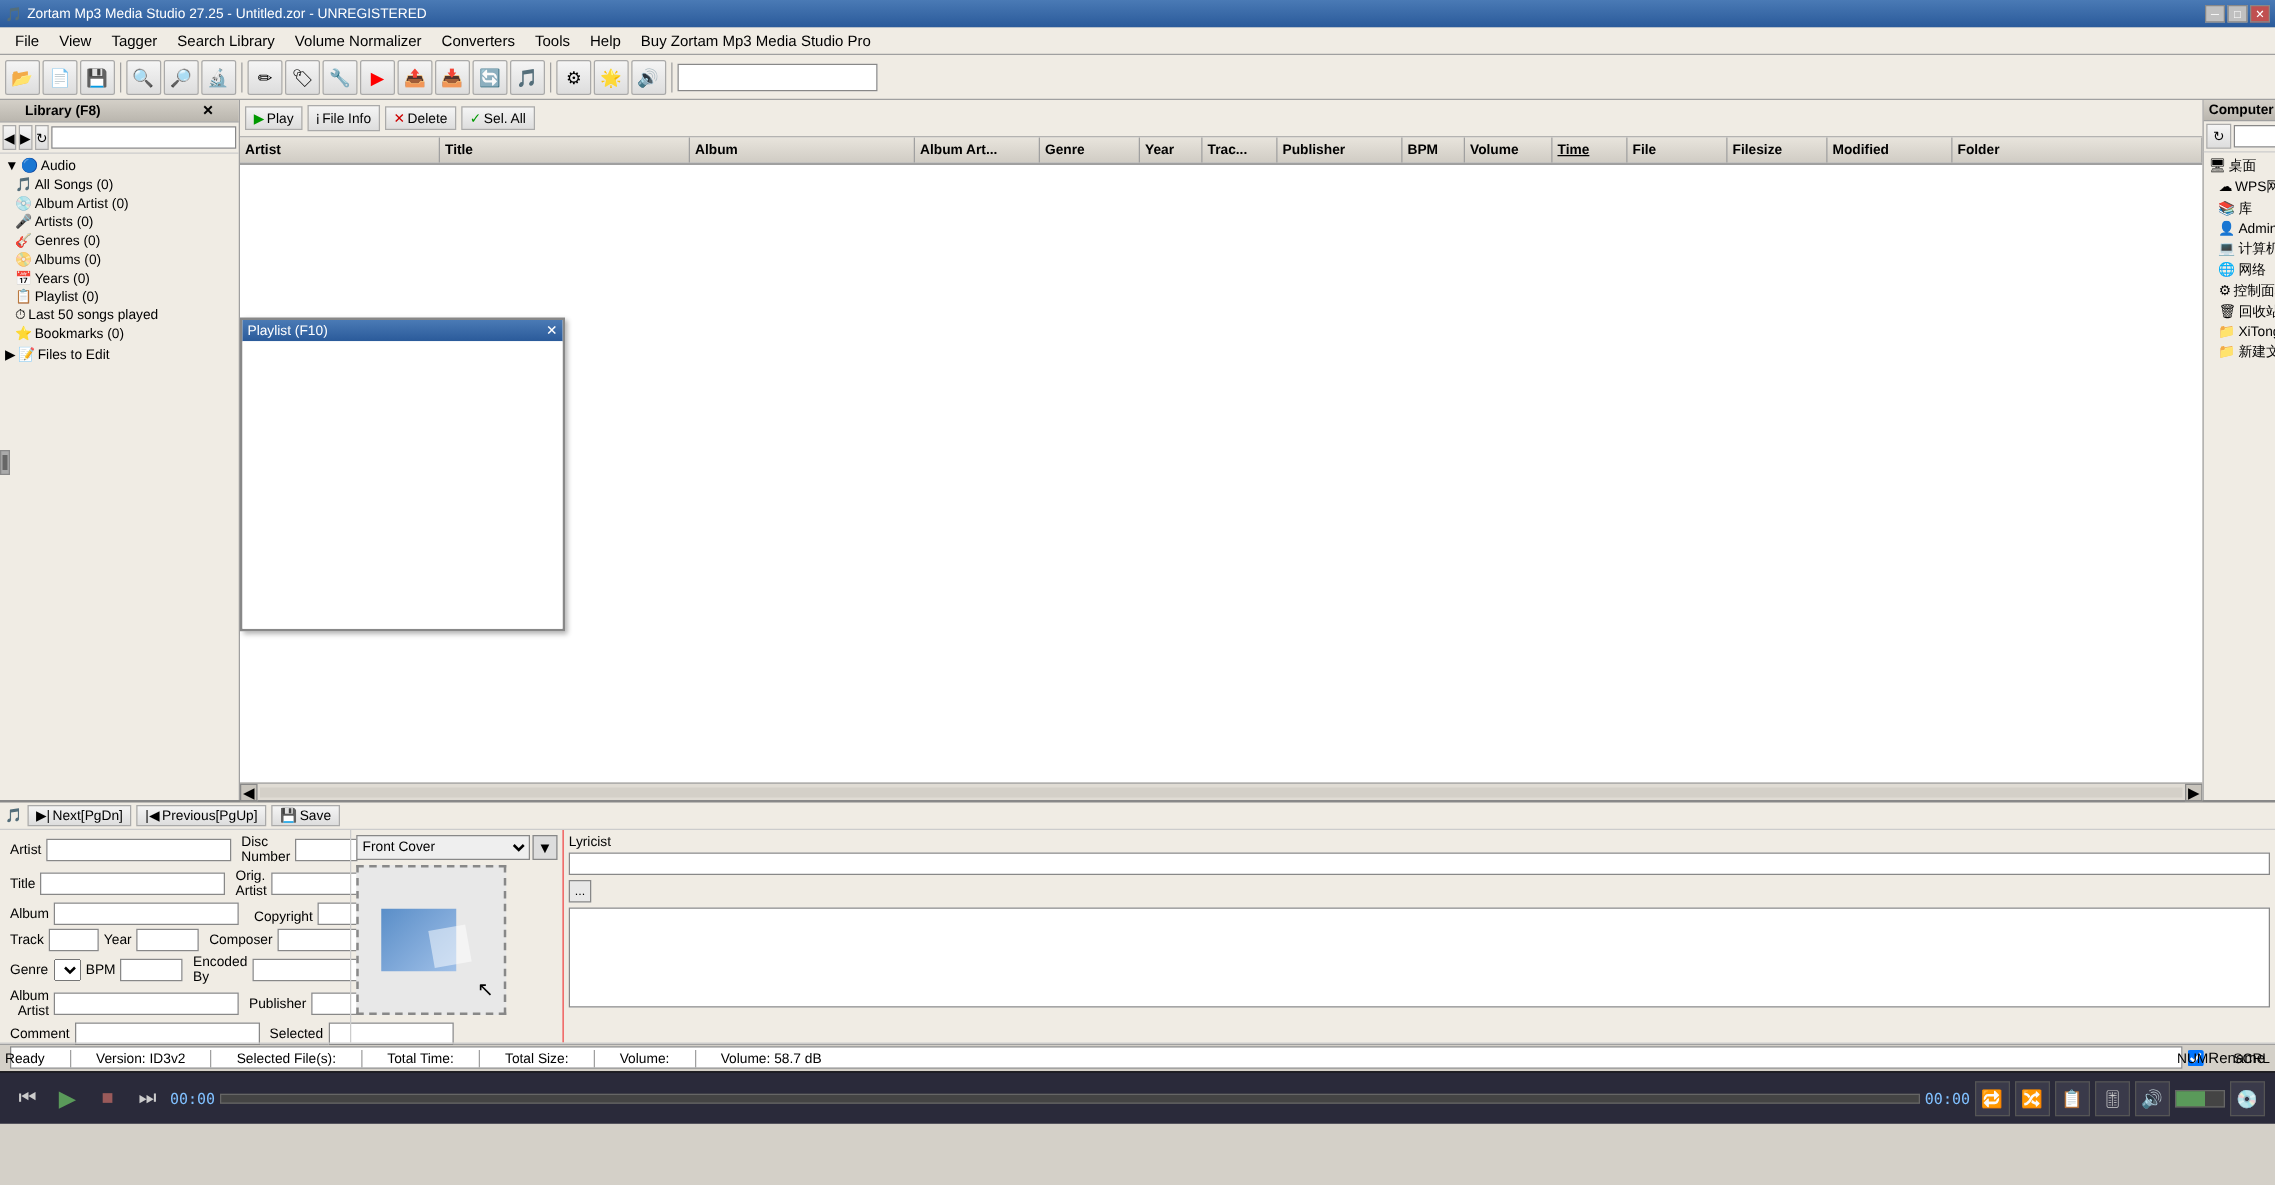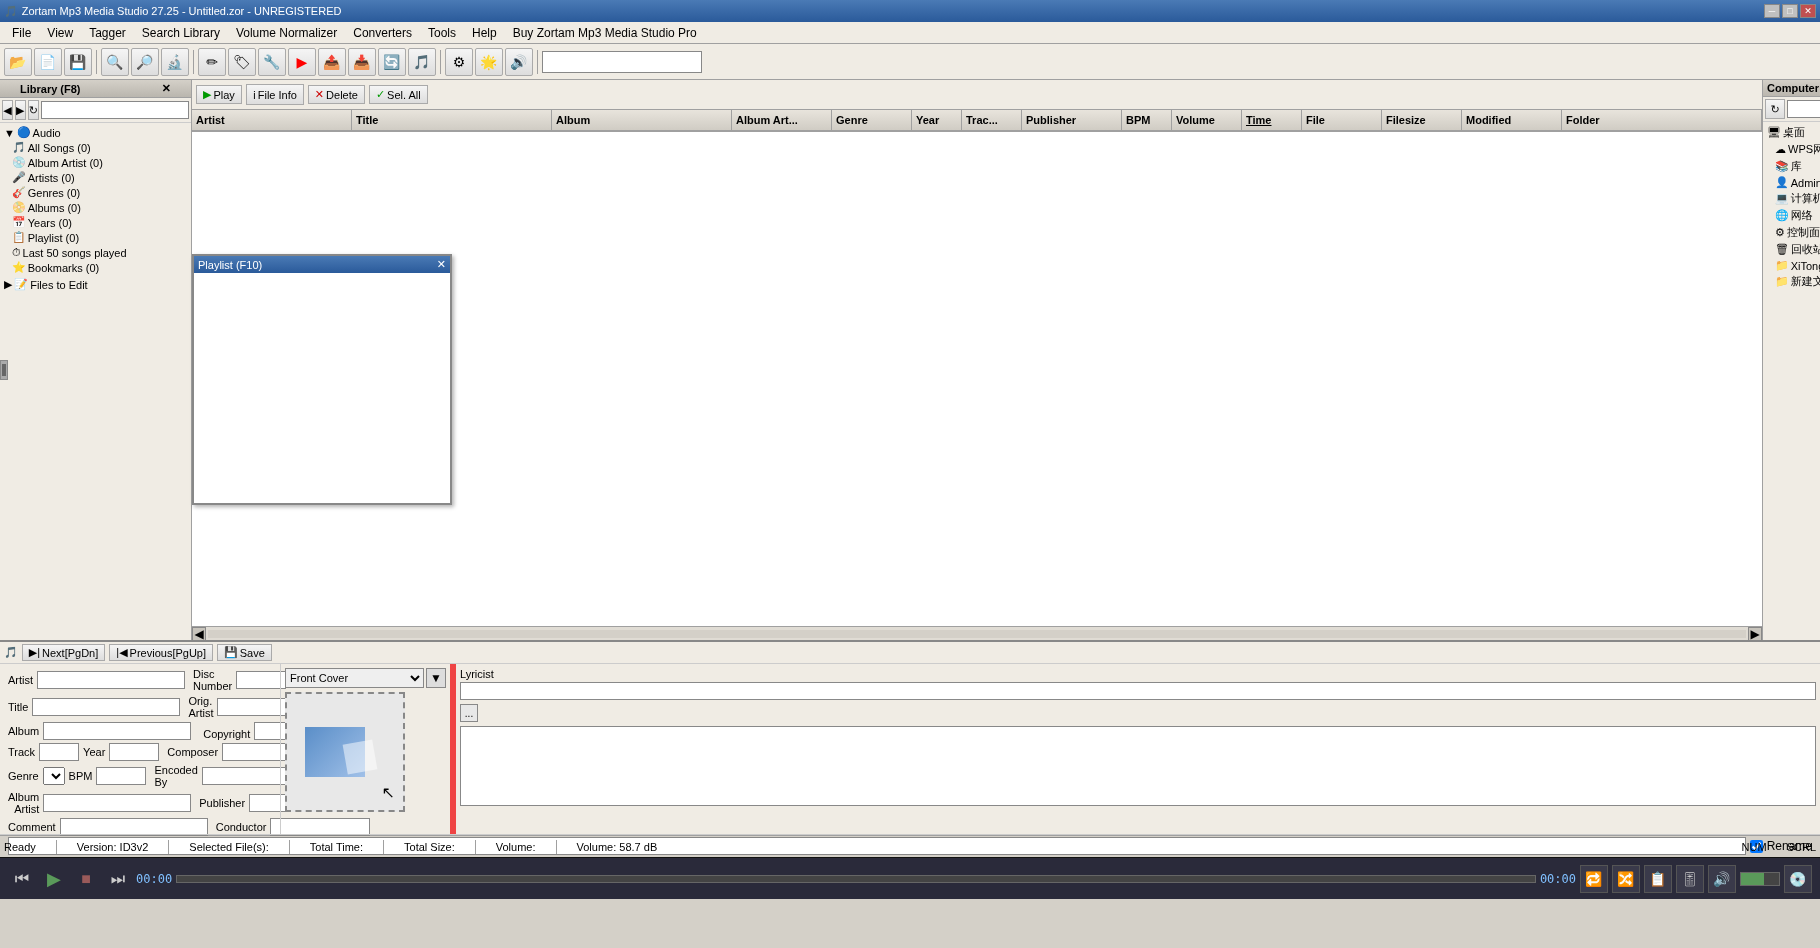--- a/index.html
+++ b/index.html
@@ -84,21 +84,21 @@
     .progress-bar { flex: 1; height: 8px; background: #444; border: 1px solid #666; position: relative; cursor: pointer; }
     .progress-fill { height: 100%; background: #4a8a4a; width: 0%; }
     .trans-right { display: flex; align-items: center; gap: 4px; }
     .trans-icon-btn { width: 28px; height: 28px; background: #3a3a4a; border: 1px solid #555; display: flex; align-items: center; justify-content: center; cursor: pointer; color: #ccc; font-size: 14px; }
     
     .scrollbar-h { height: 14px; background: #e0dcd4; border-top: 1px solid #a0a0a0; display: flex; align-items: center; }
 
     .tag-editor-container { display: flex; height: 170px; }
     .tag-section-left { padding: 4px 8px; width: 280px; }
     .tag-section-cover { padding: 4px; width: 170px; border-left: 1px solid #ccc; }
-    .tag-section-right { padding: 4px; flex: 1; border-left: 6px solid #ef4444; }
+    .tag-section-right { padding: 4px; flex: 1; border-left: 1px solid #ef4444; }
     
     .field-row { display: flex; align-items: center; margin-bottom: 3px; }
     .field-label { width: 72px; font-size: 11px; text-align: right; padding-right: 4px; }
     .field-input { flex: 1; height: 18px; border: 1px solid #888; padding: 0 2px; font-size: 11px; }
     
     .rename-bar { display: flex; align-items: center; gap: 4px; padding: 2px 8px; border-top: 1px solid #ccc; }
     .rename-input { flex: 1; height: 18px; border: 1px solid #888; font-size: 11px; padding: 0 2px; }
   </style>
 </head>
 <body>
@@ -402,21 +402,21 @@
         <input type="text" class="field-input" style="width: 180px;">
         <div style="margin-left:8px; font-size:11px; display:flex; align-items:center; gap:4px;">
           <span>Publisher</span>
           <input type="text" style="width: 100px; height: 18px; border: 1px solid rgb(136, 136, 136);">
         </div>
       </div>
       <div class="field-row">
         <div class="field-label">Comment</div>
         <input type="text" class="field-input" style="width: 180px;">
         <div style="margin-left:8px; font-size:11px; display:flex; align-items:center; gap:4px;">
-          <span>Conductor</span>
+          <span>Selected</span>
           <input type="text" style="width: 100px; height: 18px; border: 1px solid rgb(136, 136, 136);">
         </div>
       </div>
     </div>
 
     <div class="tag-section-cover">
       <div class="cover-dropdown">
         <select class="cover-select">
           <option>Front Cover</option>
           <option>Back Cover</option>

